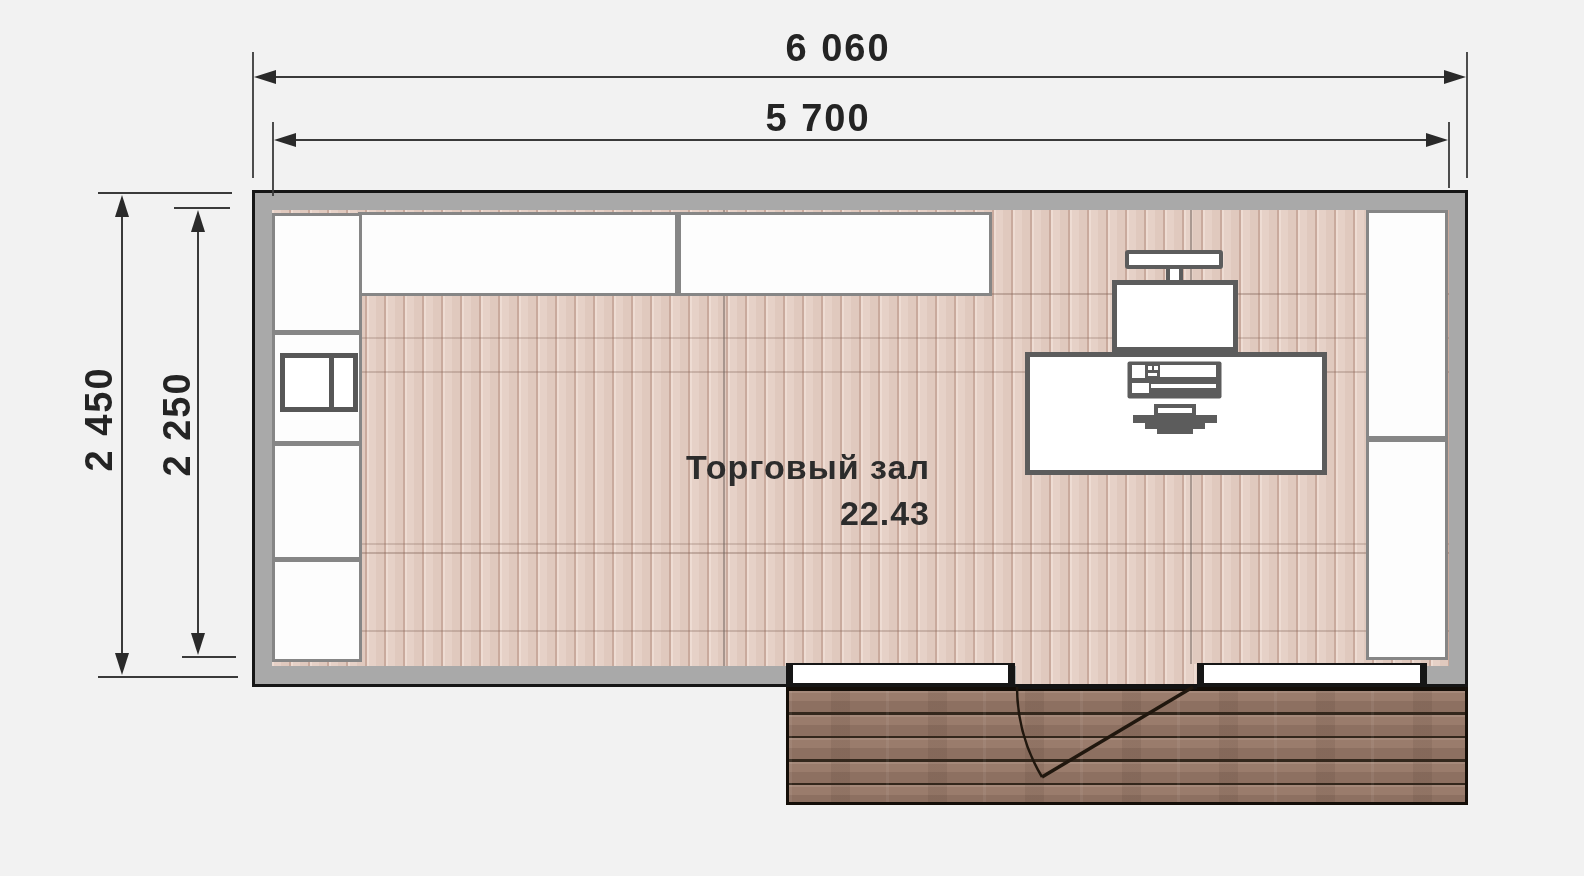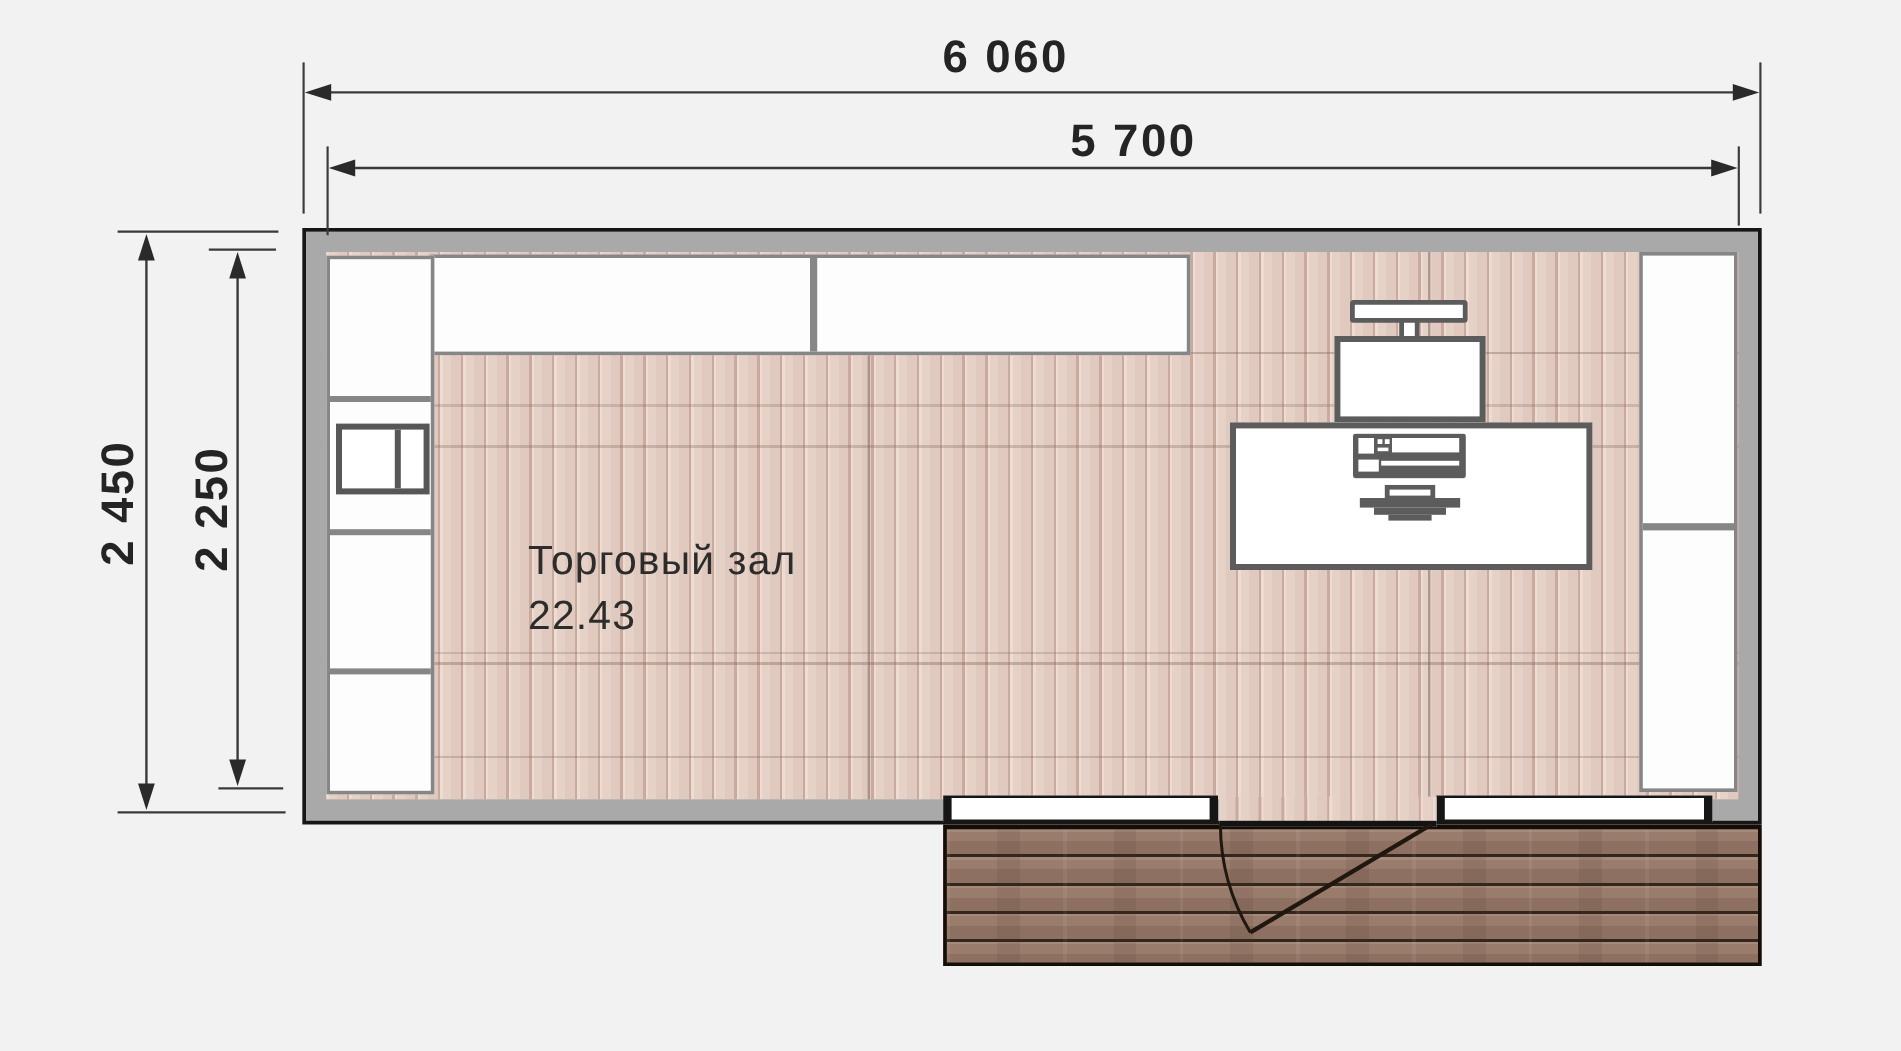--- a/index.html
+++ b/index.html
@@ -62,33 +62,33 @@
     border:3px solid #140e08;border-top-width:4px;
     background-color:#97796a;
     background-image:
       repeating-linear-gradient(90deg, rgba(255,255,255,.06) 0 3px, transparent 3px 42px, rgba(60,40,30,.10) 42px 61px, transparent 61px 97px),
       repeating-linear-gradient(180deg, #a5897a 0 2px, #9a7c6c 2px 10px, #8d7061 10px 21px, #33271c 21px 23.5px);
   }
 
   
   .room-label{
     left:440px;top:444px;width:490px;z-index:8;
-    text-align:left;color:#2c2c2c;font-weight:normal;
+    text-align:right;color:#2c2c2c;font-weight:bold;
     font-size:34px;line-height:46px;letter-spacing:1px;
   }
 
   .overlay{position:absolute;left:0;top:0;z-index:10;pointer-events:none;}
 </style>
 </head>
 <body>
 
 <div class="stage">
 
   <div class="dim-label" style="left:688px;top:26px;width:300px;">6 060</div>
-  <div class="dim-label" style="left:697px;top:96px;width:300px;text-align:right;">5 700</div>
+  <div class="dim-label" style="left:668px;top:96px;width:300px;">5 700</div>
   <div class="dim-label vert" style="left:-1px;top:397px;width:200px;">2 450</div>
   <div class="dim-label vert" style="left:77px;top:402px;width:200px;">2 250</div>
 
   <div class="abs building"></div>
 
   <div class="abs floor floor-tex"></div>
   <div class="abs module-joint" style="left:723px;top:210px;height:456px;"></div>
   <div class="abs module-joint" style="left:1190px;top:210px;height:456px;"></div>
 
   <div class="abs unit" style="left:358px;top:212px;width:634px;height:84px;">

